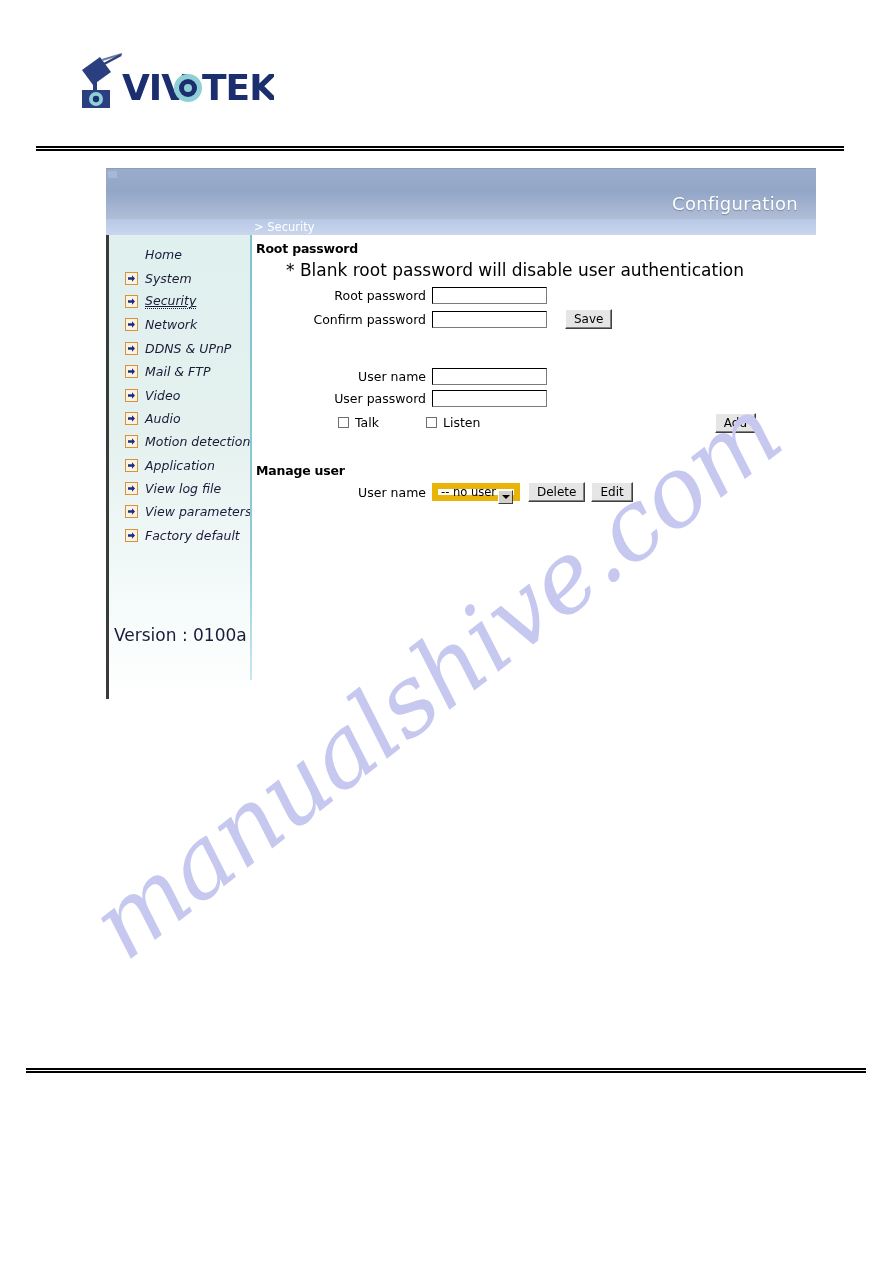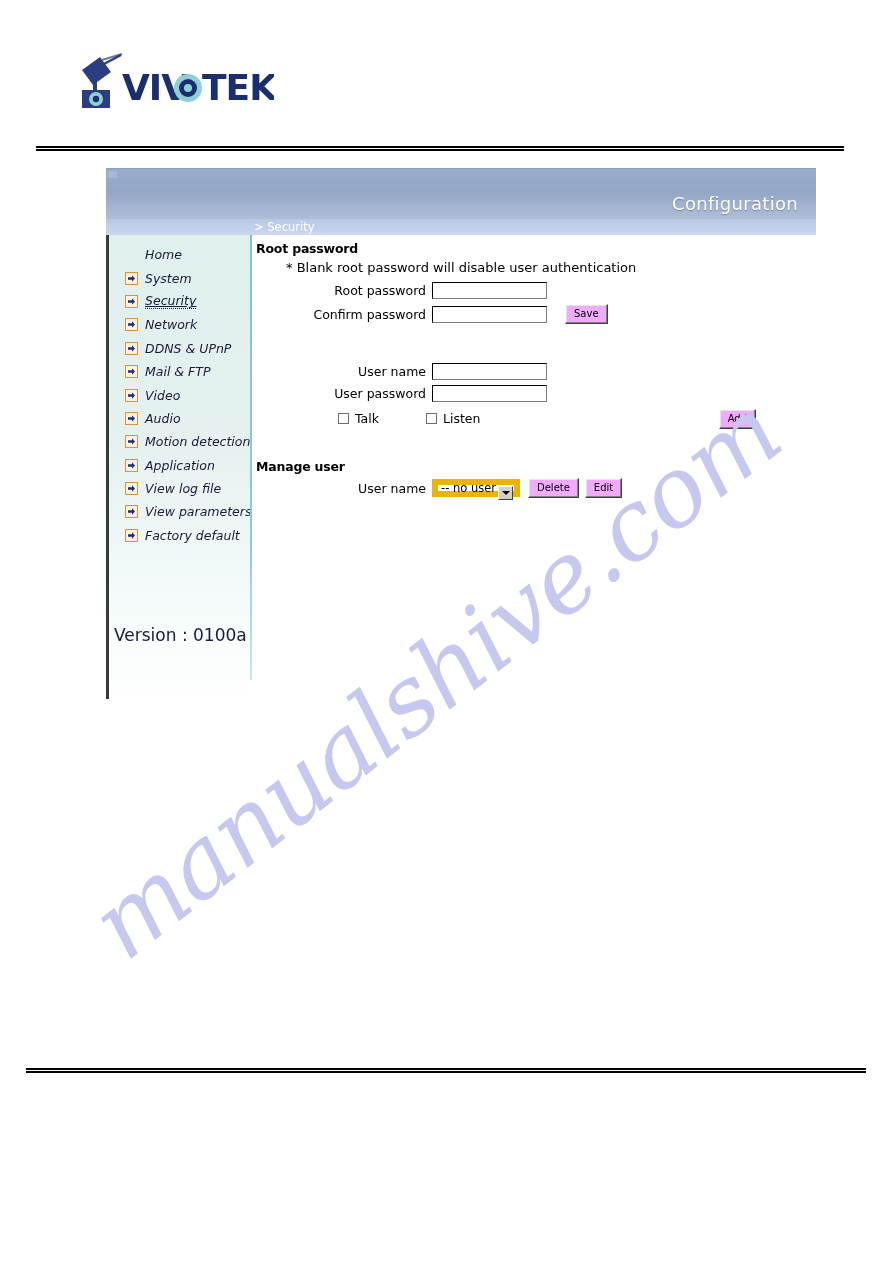--- a/index.html
+++ b/index.html
@@ -162,21 +162,21 @@
     padding:6px 0 0 4px;
   }
   .sec-title {
     font-size:12.5px;
     font-weight:bold;
     color:#000;
     margin:0 0 4px 0;
     letter-spacing:-0.2px;
   }
   .note {
-    font-size:13px;
+    font-size:17px;
     color:#000;
     margin:0 0 7px 30px;
     white-space:nowrap;
   }
   .frow {
     display:flex;
     align-items:center;
     margin-bottom:5px;
   }
   .flabel {
@@ -194,23 +194,23 @@
     border-right-color:#7b7b7b;
     border-bottom-color:#7b7b7b;
     background:#fff;
     font-size:12px;
     padding:0 2px;
     font-family:"DejaVu Sans", sans-serif;
     outline:none;
   }
   .btn {
     font-family:"DejaVu Sans", sans-serif;
-    font-size:10px;
-    color:#000;
-    background:#f0abfc;
+    font-size:12px;
+    color:#000;
+    background:#e5e5e5;
     border-top:1px solid #ffffff;
     border-left:1px solid #ffffff;
     border-right:1px solid #404040;
     border-bottom:1px solid #404040;
     box-shadow:inset -1px -1px 0 #808080, inset 1px 1px 0 #e8e6e0;
     padding:1px 8px;
     height:20px;
     cursor:pointer;
     line-height:16px;
   }

